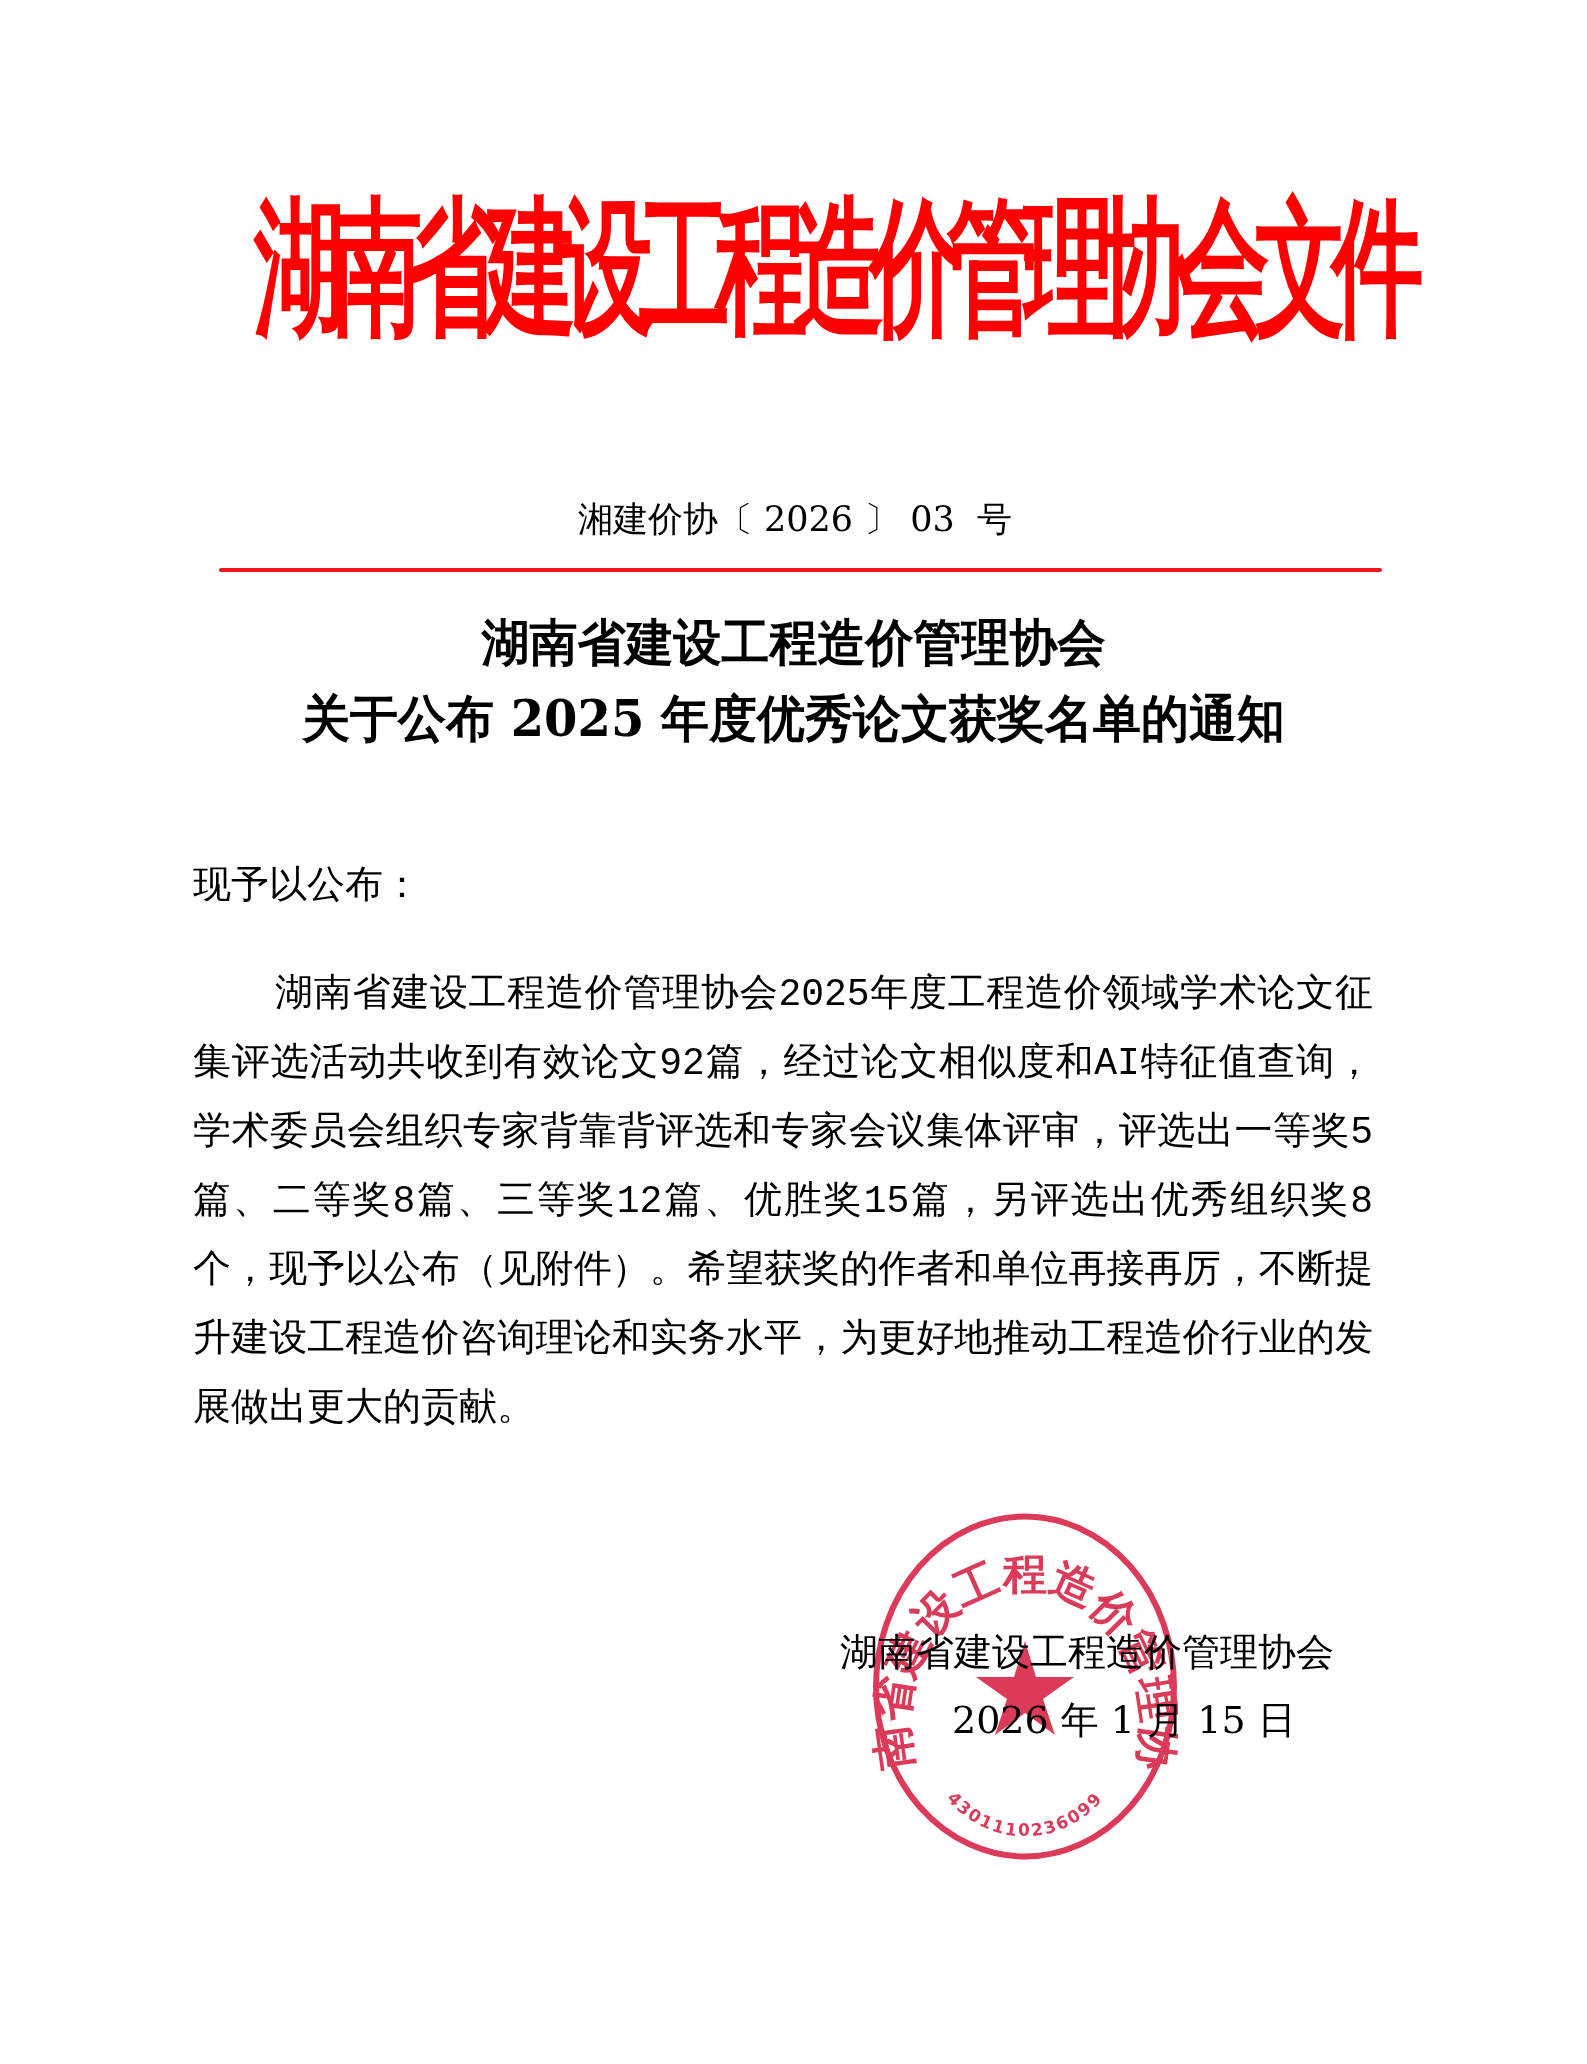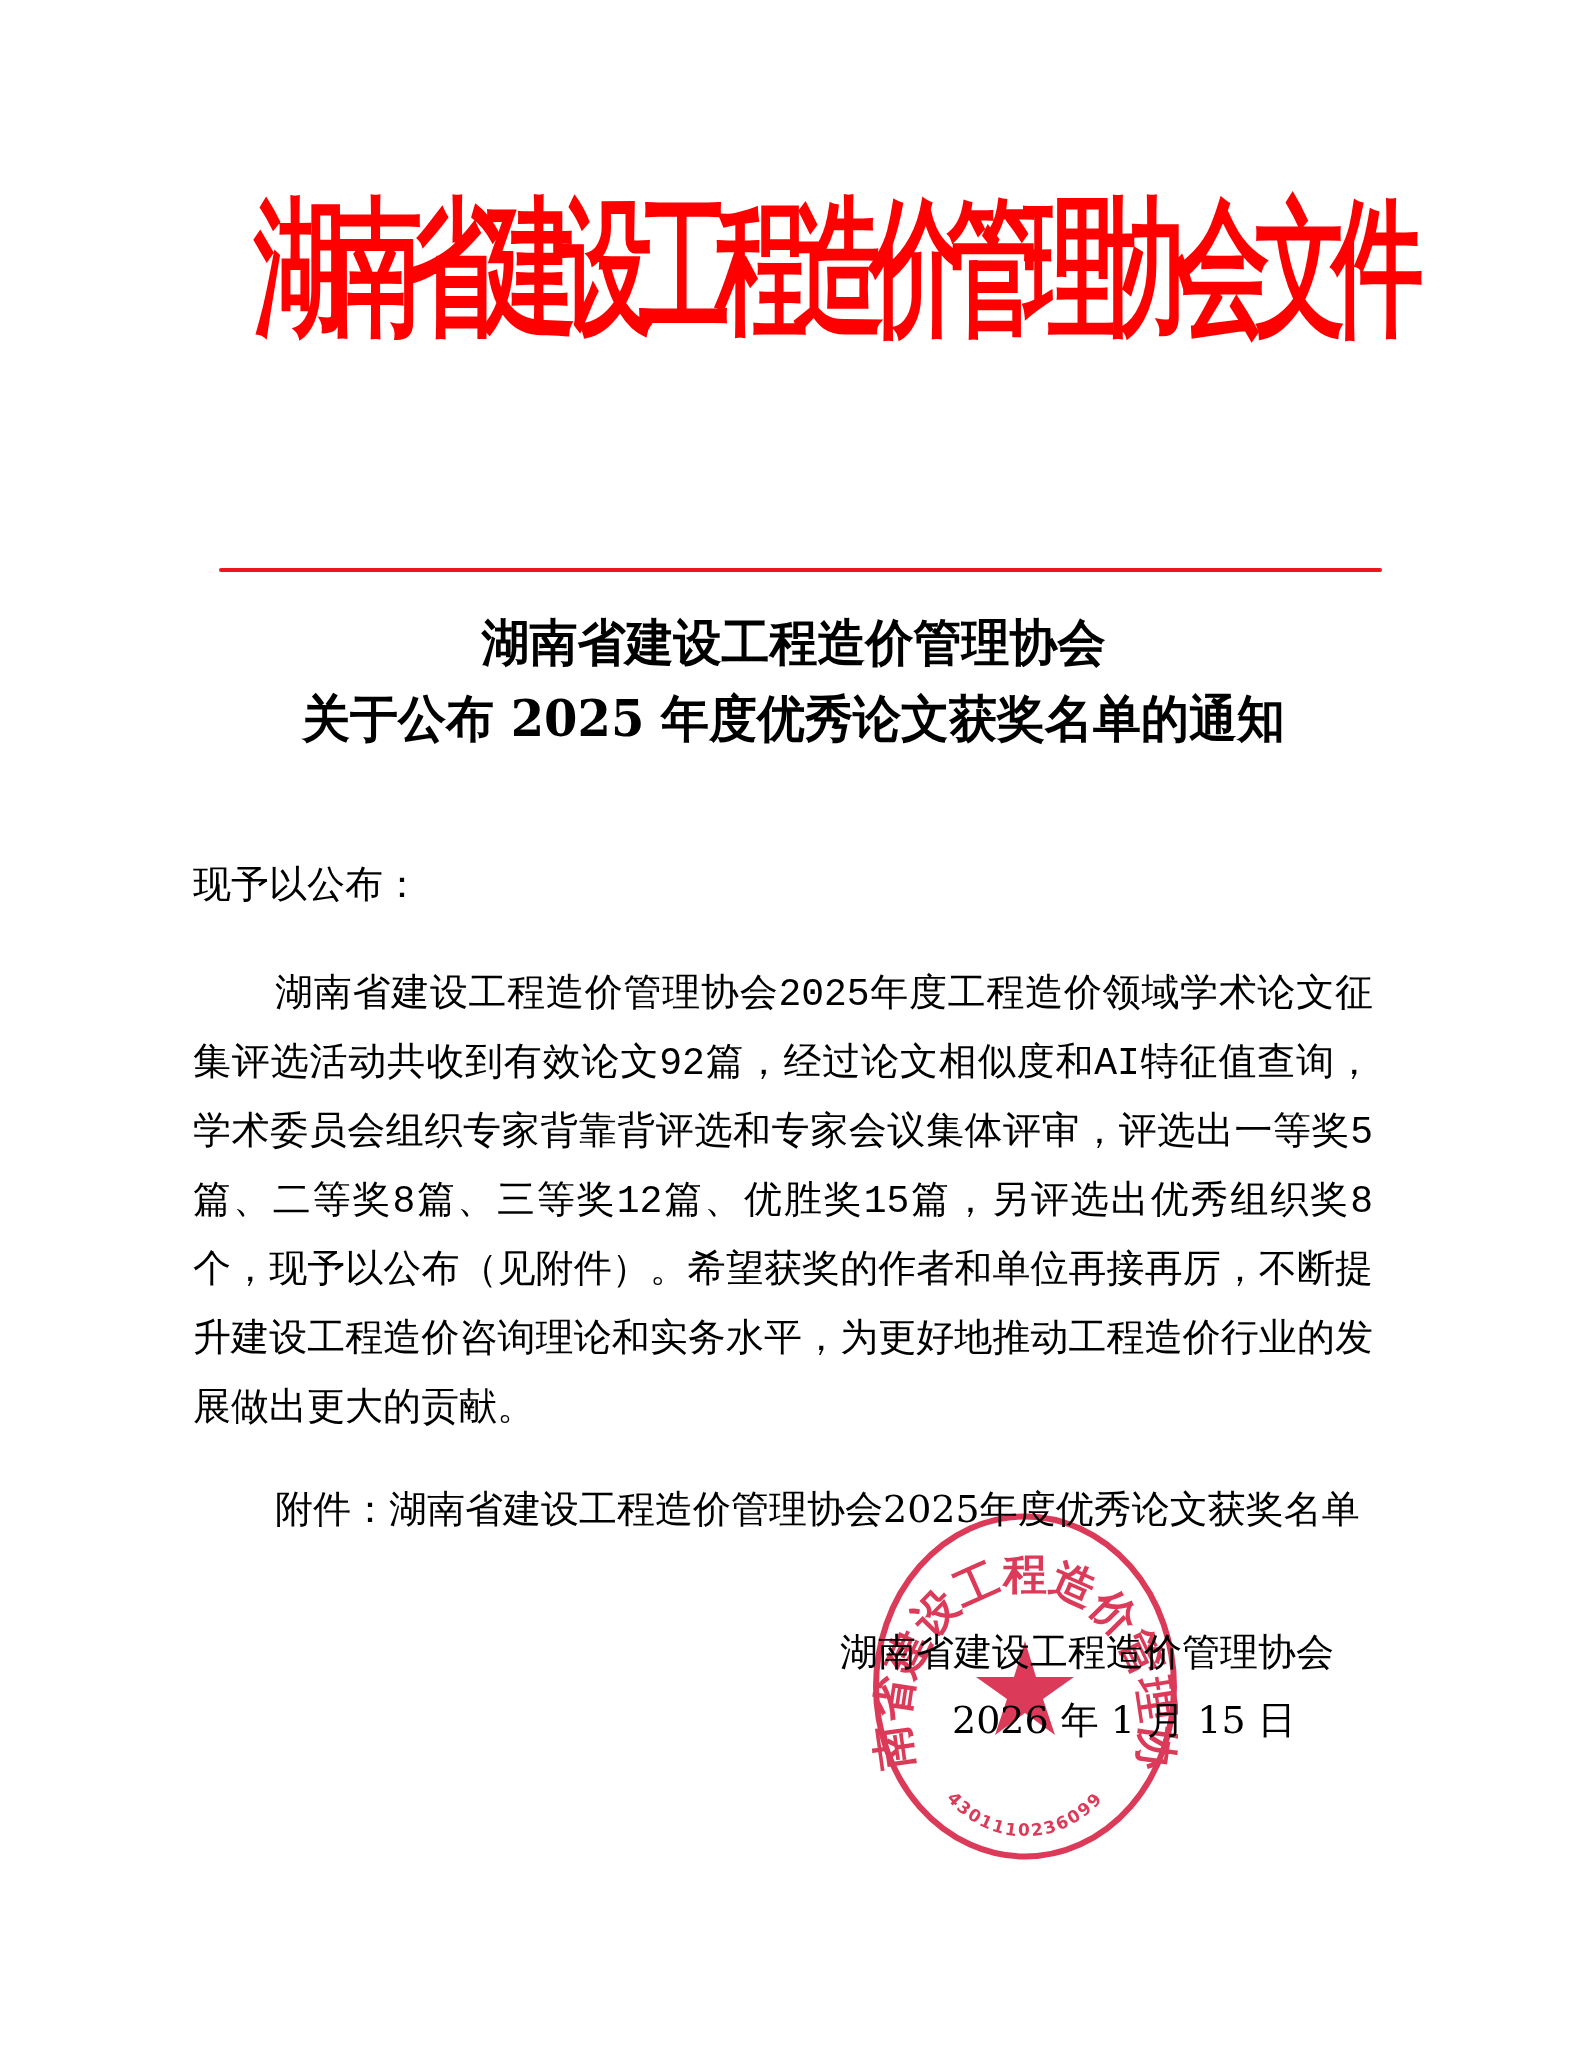--- a/index.html
+++ b/index.html
@@ -68,28 +68,28 @@
     <span class="hc">造</span>
     <span class="hc">价</span>
     <span class="hc">管</span>
     <span class="hc">理</span>
     <span class="hc">协</span>
     <span class="hc">会</span>
     <span class="hc">文</span>
     <span class="hc">件</span>
   </div>
 
+  <div class="doc-number">湘建价协〔 2026 〕 03  号</div>
   <div class="red-rule"></div>
 
   <div class="title l1"><span>湖南省建设工程造价管理协会</span></div>
   <div class="title l2"><span>关于公布 2025 年度优秀论文获奖名单的通知</span></div>
 
   <div class="body-text salutation">现予以公布：</div>
   <div class="body-text paragraph">湖南省建设工程造价管理协会2025年度工程造价领域学术论文征集评选活动共收到有效论文92篇，经过论文相似度和AI特征值查询，学术委员会组织专家背靠背评选和专家会议集体评审，评选出一等奖5篇、二等奖8篇、三等奖12篇、优胜奖15篇，另评选出优秀组织奖8个，现予以公布（见附件）。希望获奖的作者和单位再接再厉，不断提升建设工程造价咨询理论和实务水平，为更好地推动工程造价行业的发展做出更大的贡献。</div>
-  <div class="body-text attachment">附件：湖南省建设工程造价管理协会2025年度优秀论文获奖名单</div>
 
   <div class="body-text signature-org">湖南省建设工程造价管理协会</div>
   <div class="body-text signature-date">2026 年 1 月 15 日</div>
 
   <svg class="stamp" viewBox="0 0 306 347" xmlns="http://www.w3.org/2000/svg">
     <defs>
       <path id="arcTop" d="M 40 250 A 118 135 0 1 1 266 250"></path>
       <path id="arcBottom" d="M 62 268 A 108 120 0 0 0 244 268"></path>
     </defs>
     <ellipse cx="153" cy="173.5" rx="149" ry="170" fill="none" stroke="#D8294A" stroke-width="6"></ellipse>

